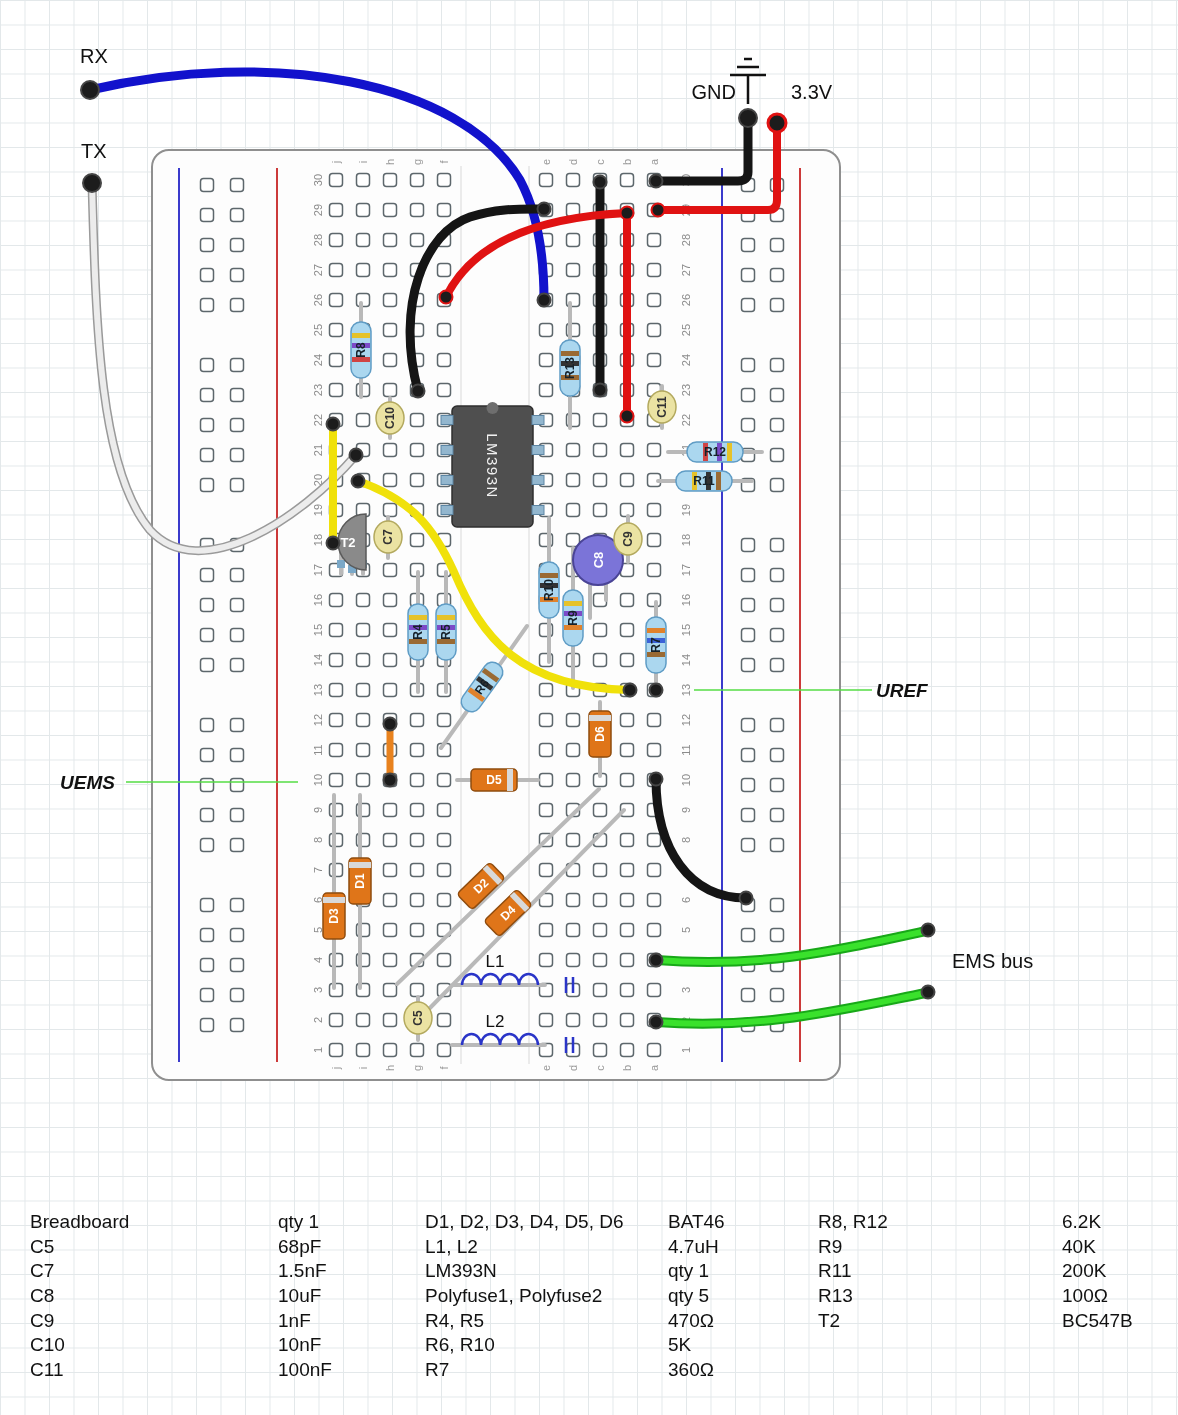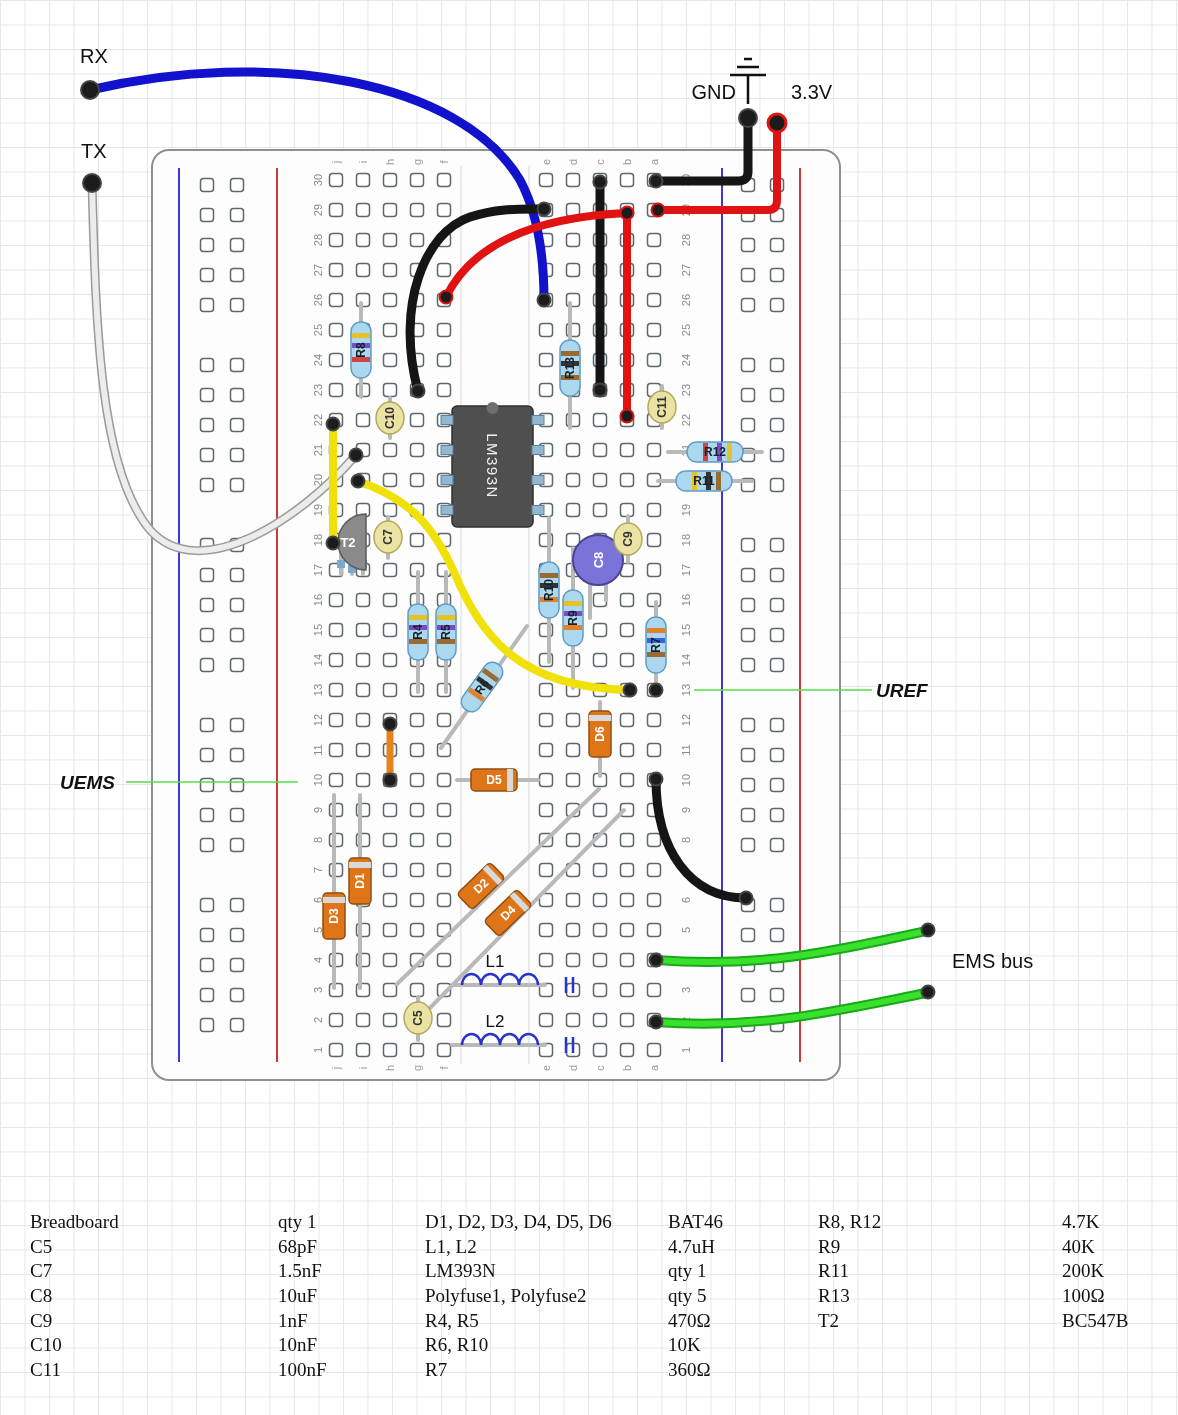--- a/index.html
+++ b/index.html
@@ -6,21 +6,21 @@
   .page{position:relative;width:1178px;height:1415px;overflow:hidden;
         background:#fff;
         background-image:linear-gradient(#e3e8ea 1px,transparent 1px),
                          linear-gradient(90deg,#e3e8ea 1px,transparent 1px);
         background-size:24.5px 24.5px;
         font-family:"Liberation Sans",sans-serif;}
   svg{position:absolute;left:0;top:0;}
   #parts-list{position:absolute;left:0;top:1210px;width:1178px;}
   .parts-row{display:grid;grid-template-columns:248px 147px 243px 150px 244px 1fr;
              padding-left:30px;height:24.6px;align-items:center;}
-  .parts-cell{font-size:19px;color:#111;white-space:nowrap;font-family:Liberation Serif, serif;}
+  .parts-cell{font-size:19px;color:#111;white-space:nowrap;}
 </style>
 </head>
 <body>
 
 <div class="page">
 
 <svg width="1178" height="1415" viewBox="0 0 1178 1415" font-family="Liberation Sans, sans-serif">
 
   <g>
     <rect x="152" y="150" width="688" height="930" rx="17" fill="#fdfdfd" stroke="#8f8f8f" stroke-width="2"></rect>
@@ -750,21 +750,21 @@
   </g>
 </svg>
 
 <div id="parts-list">
       <div class="parts-row">
         <div class="parts-cell">Breadboard</div>
         <div class="parts-cell">qty 1</div>
         <div class="parts-cell">D1, D2, D3, D4, D5, D6</div>
         <div class="parts-cell">BAT46</div>
         <div class="parts-cell">R8, R12</div>
-        <div class="parts-cell">4.7K</div>
+        <div class="parts-cell">6.2K</div>
       </div>
       <div class="parts-row">
         <div class="parts-cell">C5</div>
         <div class="parts-cell">68pF</div>
         <div class="parts-cell">L1, L2</div>
         <div class="parts-cell">4.7uH</div>
         <div class="parts-cell">R9</div>
         <div class="parts-cell">40K</div>
       </div>
       <div class="parts-row">
@@ -788,21 +788,21 @@
         <div class="parts-cell">1nF</div>
         <div class="parts-cell">R4, R5</div>
         <div class="parts-cell">470Ω</div>
         <div class="parts-cell">T2</div>
         <div class="parts-cell">BC547B</div>
       </div>
       <div class="parts-row">
         <div class="parts-cell">C10</div>
         <div class="parts-cell">10nF</div>
         <div class="parts-cell">R6, R10</div>
-        <div class="parts-cell">10K</div>
+        <div class="parts-cell">5K</div>
         <div class="parts-cell"></div>
         <div class="parts-cell"></div>
       </div>
       <div class="parts-row">
         <div class="parts-cell">C11</div>
         <div class="parts-cell">100nF</div>
         <div class="parts-cell">R7</div>
         <div class="parts-cell">360Ω</div>
         <div class="parts-cell"></div>
         <div class="parts-cell"></div>

